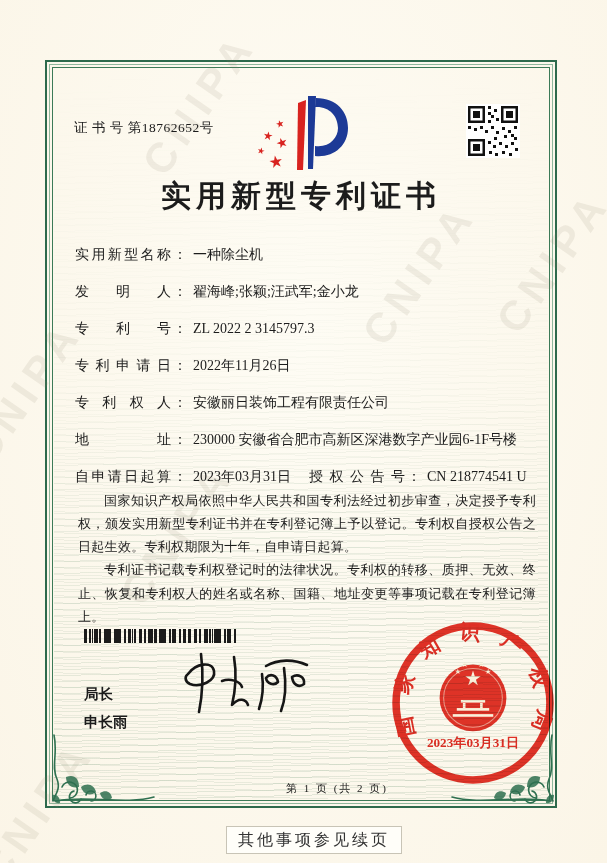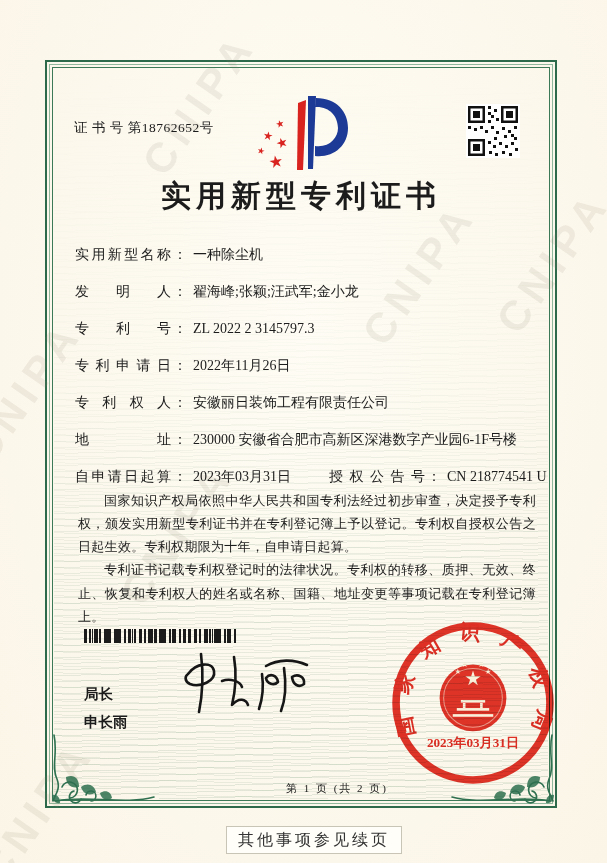--- a/index.html
+++ b/index.html
@@ -30,21 +30,21 @@
   .cert-no{position:absolute;z-index:2;left:74px;top:95px;font-size:13.5px;letter-spacing:.5px;margin-top:24px;}
   .logo{position:absolute;z-index:2;left:253px;top:90px;}
   .qr{position:absolute;z-index:2;left:466px;top:104px;}
   .title{position:absolute;z-index:2;left:45px;top:176px;width:512px;margin:0;text-align:center;
          font-size:30px;font-weight:700;letter-spacing:5px;}
   .fields{position:absolute;z-index:2;left:75px;top:236px;width:466px;}
   .field-row{font-size:14px;line-height:37px;white-space:nowrap;}
   .flabel{display:inline-block;width:96px;text-align:justify;text-align-last:justify;vertical-align:top;}
   .fcolon{display:inline-block;margin:0 6px 0 2px;}
   .grant-date{display:inline-block;width:116px;}
-  .glabel2{margin-left:20px;}
+  .glabel2{}
   .paras{position:absolute;z-index:2;left:78px;top:489px;width:458px;font-size:13px;
          line-height:1.78;letter-spacing:.3px;text-align:justify;}
   .paras p{margin:0;text-indent:2em;}
   .barcode{position:absolute;z-index:2;left:84px;top:629px;width:152px;height:14px;
      background-image:
        repeating-linear-gradient(90deg,#1b1b1b 0 2px,transparent 2px 5px),
        repeating-linear-gradient(90deg,#1b1b1b 0 1px,transparent 1px 8px),
        repeating-linear-gradient(90deg,#1b1b1b 0 3px,transparent 3px 11px);}
   .signature{position:absolute;z-index:2;left:170px;top:648px;}
   .director{position:absolute;z-index:2;left:84px;top:680px;font-size:14.5px;}

